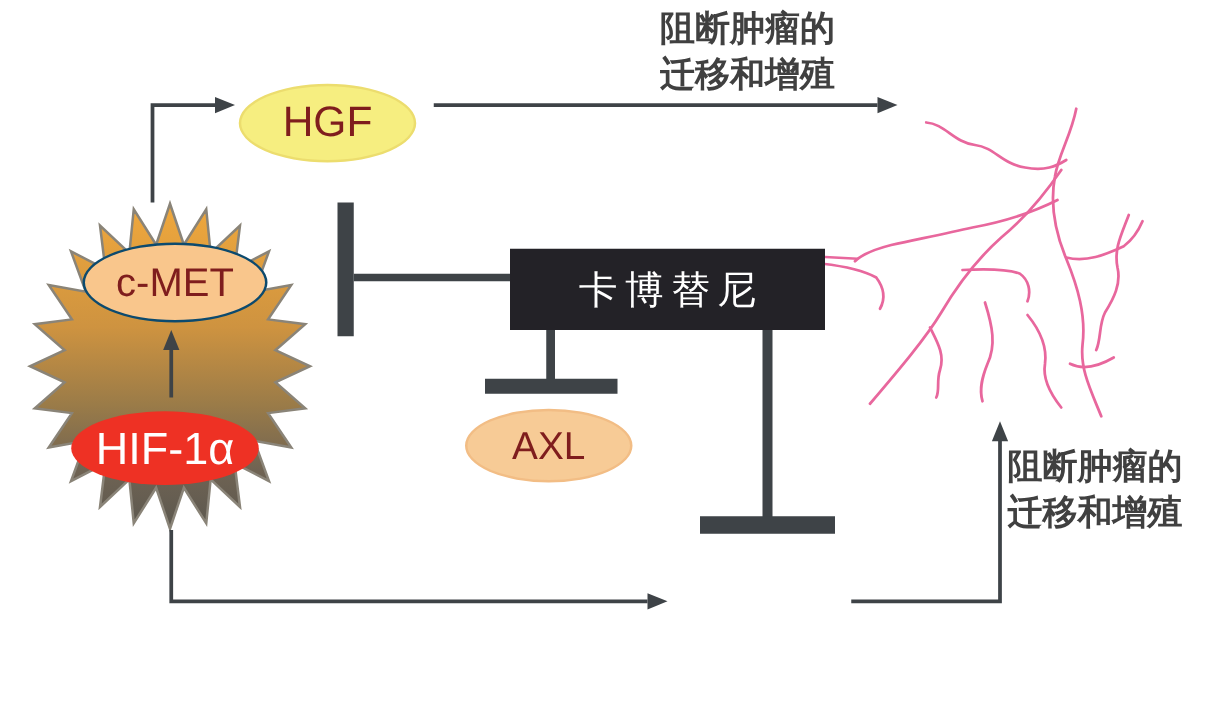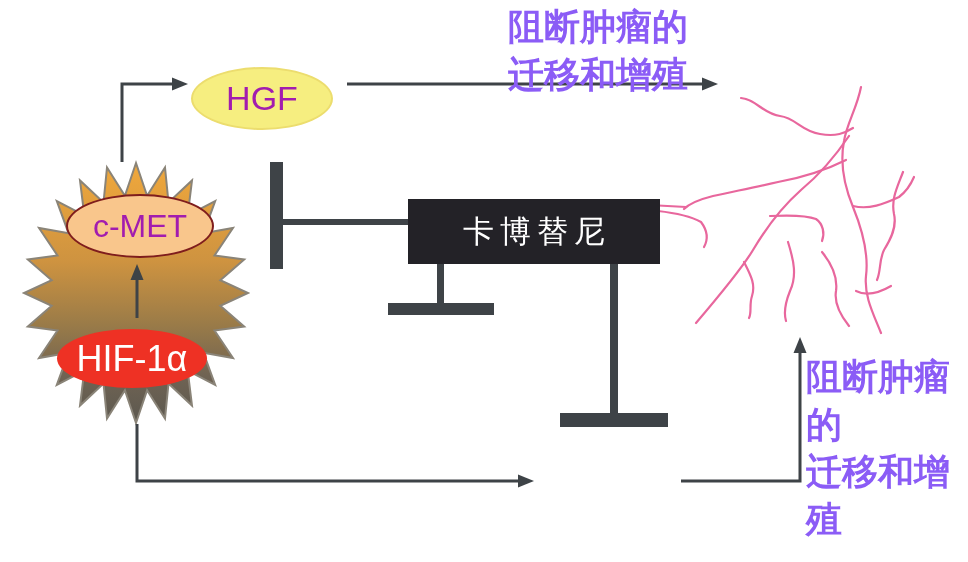--- a/index.html
+++ b/index.html
@@ -8,36 +8,36 @@
     font-family:"Liberation Sans",sans-serif;
   }
   #overlay{position:absolute;left:0;top:0;width:968px;height:562px;}
   .shaft{fill:none;stroke:var(--line);stroke-width:3;}
   .head{fill:var(--line);stroke:none;}
   .tbar{fill:var(--line);stroke:none;}
   .vessel{fill:none;stroke:var(--vessel);stroke-width:2.2;stroke-linecap:round;}
   .burst{stroke:#8a8478;stroke-width:2;fill:url(#burstGrad);}
   .node{
     position:absolute;border-radius:50%;display:flex;align-items:center;justify-content:center;
-    color:#a21caf;white-space:nowrap;z-index:2;box-sizing:border-box;
+    color:#7f1d1d;white-space:nowrap;z-index:2;box-sizing:border-box;
   }
   #node-hgf   {left:191px;top:67px;width:142px;height:63px;background:var(--yellow);border:2px solid #ecdd6e;font-size:34px;}
-  #node-cmet  {left:66px;top:194px;width:148px;height:64px;background:var(--peach);border:2px solid #7f1d1d;font-size:32px;}
+  #node-cmet  {left:66px;top:194px;width:148px;height:64px;background:var(--peach);border:2px solid #0c4a6e;font-size:32px;}
   #node-hif1a {left:57px;top:329px;width:150px;height:59px;background:var(--red);color:#ffffff;font-size:36px;}
   #node-axl   {left:372px;top:327px;width:134px;height:59px;background:var(--peach2);border:2px solid #f2bd85;font-size:31px;}
   #node-vegfr {left:544px;top:451px;width:136px;height:62px;background:var(--red);color:#101010;font-size:28px;}
   #drug-box{
     position:absolute;left:408px;top:199px;width:252px;height:65px;background:var(--box);
     color:#ffffff;display:flex;align-items:center;justify-content:center;z-index:2;
     font-family:Liberation Serif, serif;font-size:31px;letter-spacing:6px;
     text-indent:6px;
   }
   .annot{
-    position:absolute;z-index:2;color:#8b5cf6;font-family:Liberation Mono, monospace;
-    font-weight:bold;font-size:36px;line-height:1.32;
+    position:absolute;z-index:2;color:#404040;font-family:Liberation Serif, serif;
+    font-weight:bold;font-size:28px;line-height:1.32;
   }
   #annot-top{left:496px;top:6px;width:204px;text-align:center;}
   #annot-right{left:806px;top:356px;width:170px;text-align:left;}
 </style>
 </head>
 <body>
 
 <div id="stage">
 
   <svg id="overlay" viewBox="0 0 968 562" aria-hidden="true">
@@ -113,20 +113,23 @@
   </div>
 
   <div class="node" id="node-cmet">
     <span>c-MET</span>
   </div>
 
   <div class="node" id="node-hif1a">
     <span>HIF-1α</span>
   </div>
 
+  <div class="node" id="node-axl">
+    <span>AXL</span>
+  </div>
 
 
   <div id="drug-box">
     <span>卡博替尼</span>
   </div>
 
   <div class="annot" id="annot-top">
     <div>阻断肿瘤的</div>
     <div>迁移和增殖</div>
   </div>

